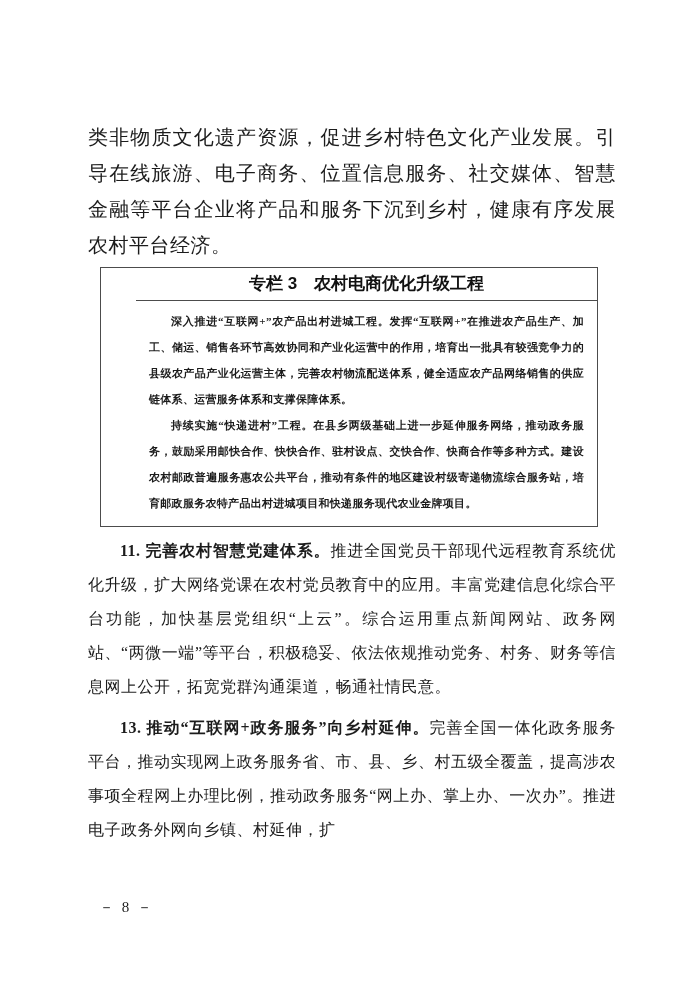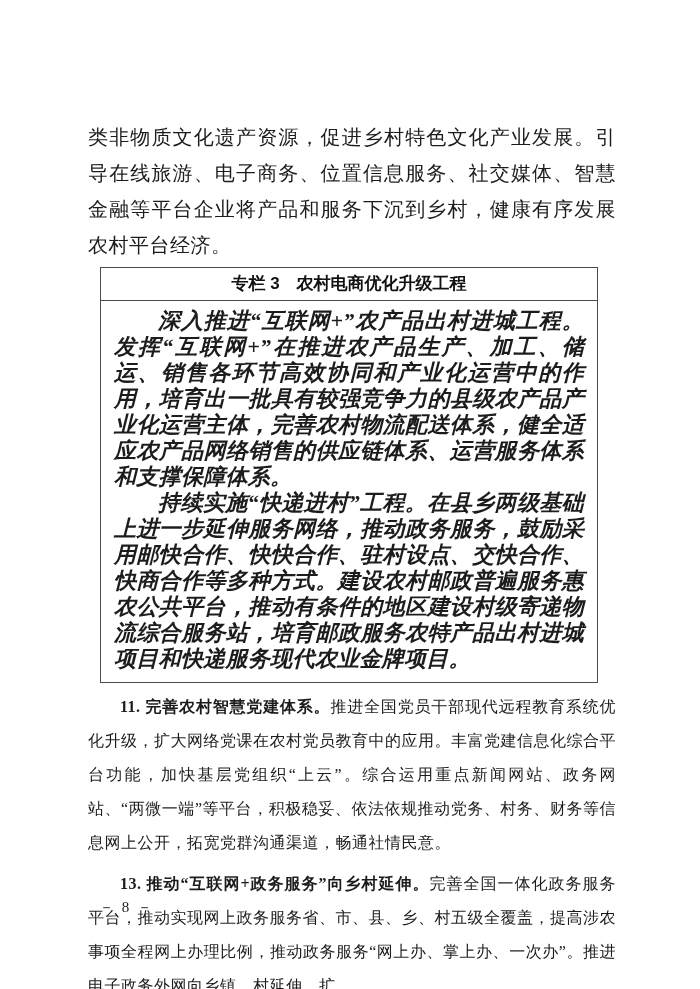--- a/index.html
+++ b/index.html
@@ -17,43 +17,43 @@
   .intro {
     margin: 0;
     font-size: 20px;
     line-height: 36px;
     text-align: justify;
     letter-spacing: 0.5px;
   }
   .box {
     margin: 4px 18px 0 12px;
     border: 1.5px solid #4c4c4c;
+    padding-left: 35px;
   }
   .box-header {
     border-bottom: 1.5px solid #4c4c4c;
     text-align: center;
     font-family: "Liberation Sans", "DejaVu Sans", sans-serif;
     font-weight: bold;
     font-size: 17px;
     line-height: 20px;
     padding: 6px 4px;
     color: #111;
   }
   .box-body {
     padding: 7px 13px 10px 13px;
   }
   .box-body p {
     margin: 0;
-    font-size: 22px;
+    font-size: 11px;
     line-height: 26px;
     text-indent: 2em;
     text-align: justify;
     font-weight: 600;
     letter-spacing: 0.3px;
-    font-style: italic;
   }
   .section-heading {
     margin: 13px 0 0 0;
     text-indent: 2em;
     font-size: 19px;
     line-height: 28px;
     letter-spacing: 1px;
     font-weight: normal;
   }
   .item {

